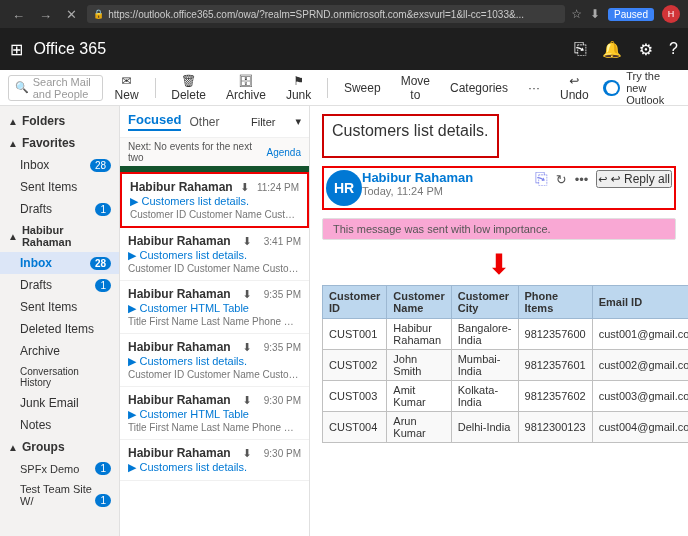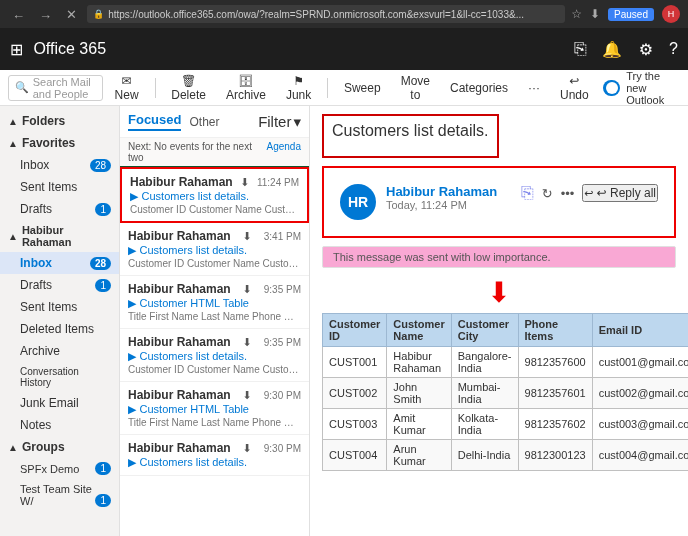--- a/index.html
+++ b/index.html
@@ -155,28 +155,28 @@
       overflow-y: auto;
     }
     .focused-other-bar {
       display: flex; align-items: center;
       padding: 6px 8px;
       gap: 8px;
       border-bottom: 1px solid #f0f0f0;
     }
     .focused-tab { font-size: 13px; font-weight: 600; color: #0078d4; border-bottom: 2px solid #0078d4; padding-bottom: 2px; cursor: pointer; }
     .other-tab { font-size: 12px; color: #555; cursor: pointer; }
-    .filter-btn { margin-left: auto; font-size: 15px; color: #333; cursor: pointer; display: flex; align-items: center; gap: 2px; }
+    .filter-btn { margin-left: auto; font-size: 11px; color: #333; cursor: pointer; display: flex; align-items: center; gap: 20px; }
     .next-event-bar {
       padding: 3px 8px;
       font-size: 10px;
       color: #555;
       background: #faf9f8;
-      border-bottom: 1px solid #14532d;
-      display: flex; justify-content: space-between;
+      border-bottom: 6px solid #14532d;
+      display: flex; align-items: center; justify-content: space-between;
     }
     .agenda-btn { color: #0078d4; font-size: 10px; cursor: pointer; }
     .email-item {
       padding: 6px 8px;
       border-bottom: 1px solid #f0f0f0;
       cursor: pointer;
     }
     .email-item.selected-red { background: #fff; border: 2px solid #e00; }
     .email-sender { font-size: 12px; font-weight: 600; color: #333; }
     .email-subject { font-size: 11px; color: #0078d4; margin-top: 1px; }
@@ -195,24 +195,24 @@
     .email-subject-title {
       font-size: 18px;
       font-weight: 400;
       color: #333;
       margin-bottom: 10px;
       border: 2px solid #e00;
       padding: 6px 8px;
       display: inline-block;
     }
     .email-meta-row {
-      display: flex; align-items: flex-start; gap: 10px;
+      display: flex; align-items: flex-start; 
       margin-bottom: 8px;
       border: 2px solid #e00;
-      padding: 16px;
+      padding: 2px;
     }
     .sender-avatar {
       width: 36px; height: 36px; border-radius: 50%;
       background: #0078d4; color: white;
       display: flex; align-items: center; justify-content: center;
       font-size: 14px; font-weight: 600; flex-shrink: 0;
     }
     .sender-info { flex: 1; }
     .sender-name { font-size: 13px; font-weight: 600; color: #0078d4; }
     .sender-time { font-size: 11px; color: #777; }

